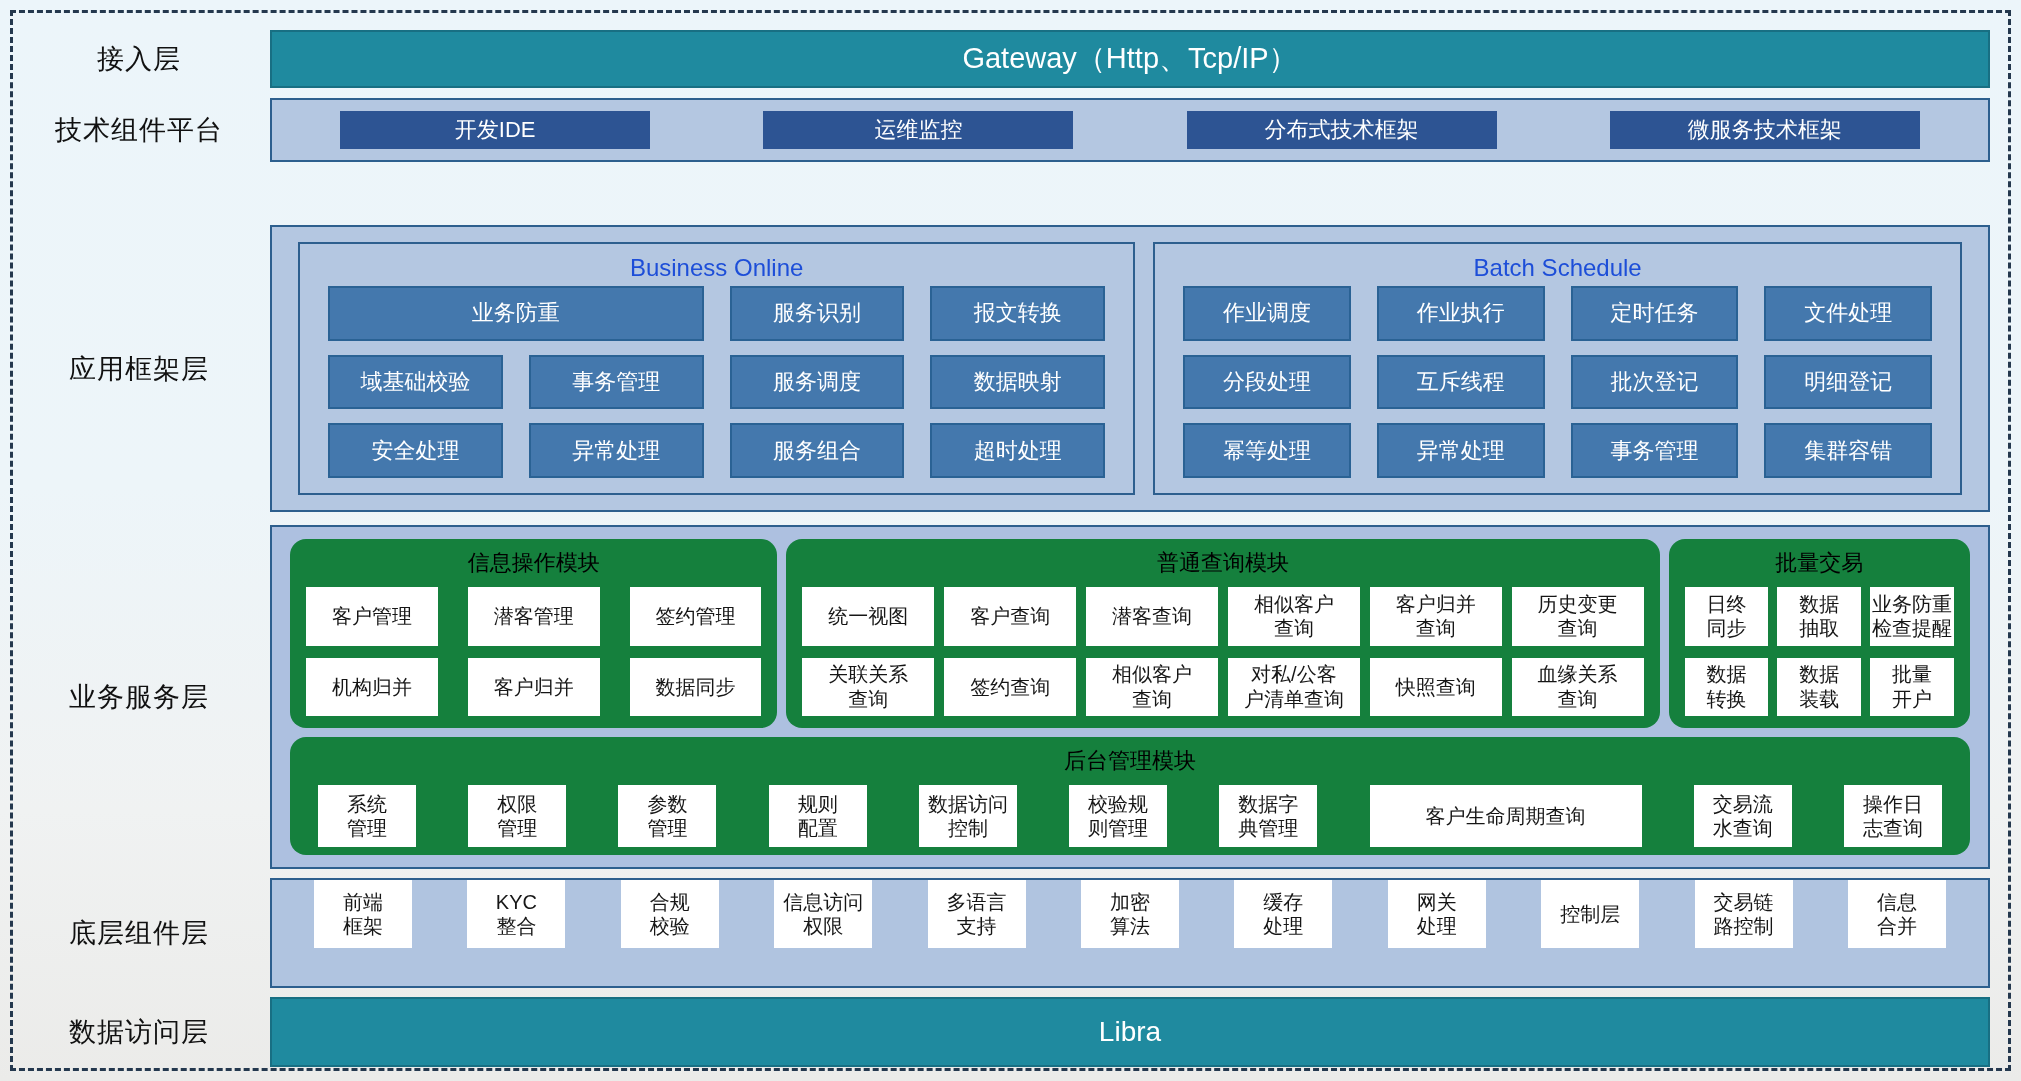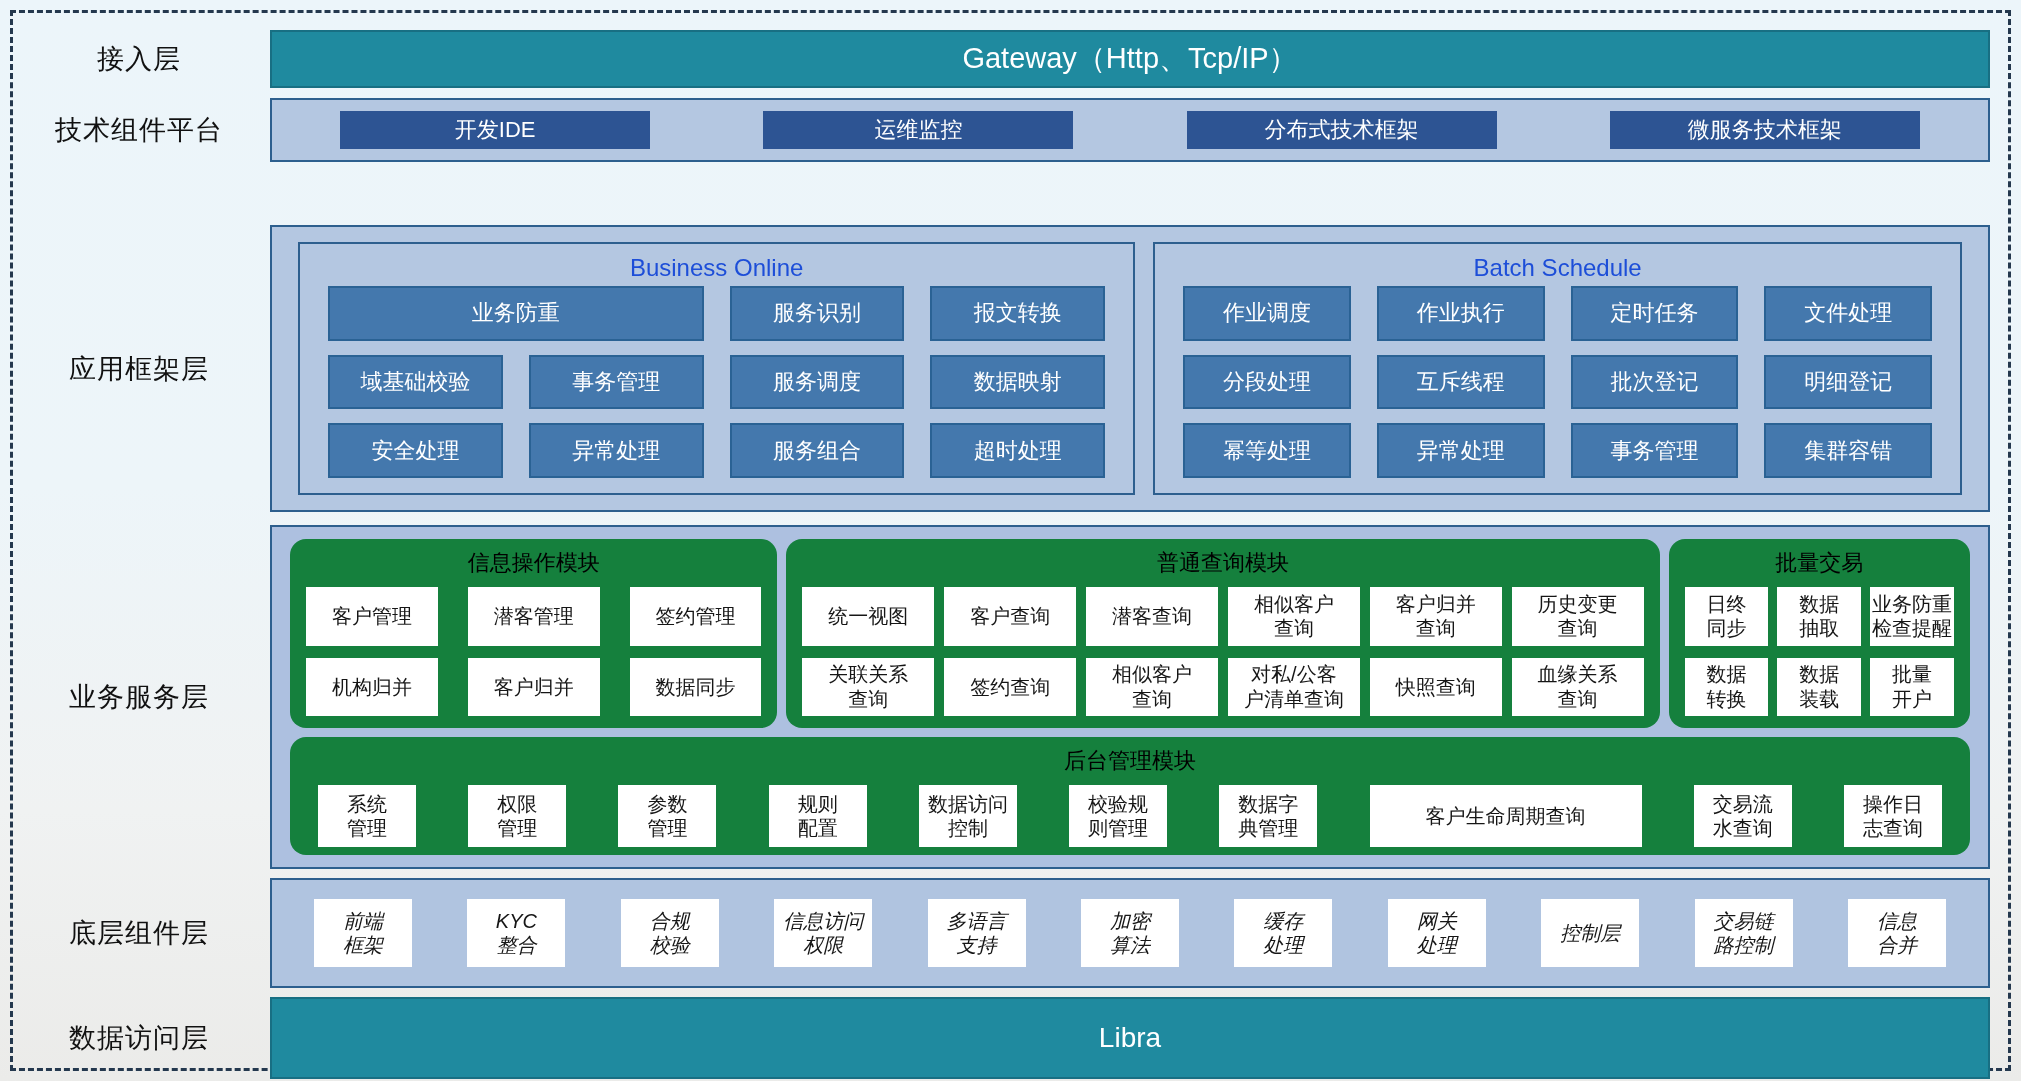--- a/index.html
+++ b/index.html
@@ -58,31 +58,31 @@
         display:flex;align-items:center;justify-content:center;text-align:center;
         white-space:pre-line;}
   .admin-panel{height:118px;flex:none;}
   .admin-row{flex:1;display:flex;align-items:center;justify-content:space-between;
              gap:10px;padding:0 12px;}
   .admin-row .wbox{height:62px;flex:0 0 98px;}
   .admin-row .wbox.span2{flex:0 0 272px;}
 
   
   .base-container{flex:1;background:#b0c4e0;border:2px solid #2d5f8e;
-                  display:flex;align-items:center;justify-content:space-between;
-                  padding:0 42px;box-sizing:border-box;font-style:italic;}
+                  display:flex;justify-content:space-between;
+                  padding:0 42px;box-sizing:border-box;}
   .base-container .wbox{width:98px;height:68px;}
 
   
   .row-access{height:58px;margin-bottom:10px;}
   .row-tech{height:64px;margin-bottom:63px;}
   .row-app{height:287px;margin-bottom:13px;}
   .row-service{height:344px;margin-bottom:9px;}
   .row-base{height:110px;margin-bottom:9px;}
-  .row-data{height:82px;}
+  .row-data{height:70px;}
   .row-data .tealbar{font-size:28px;}
 </style>
 </head>
 <body>
 
 <div class="frame"></div>
 
 <div class="rows">
 
   <div class="row row-access">

